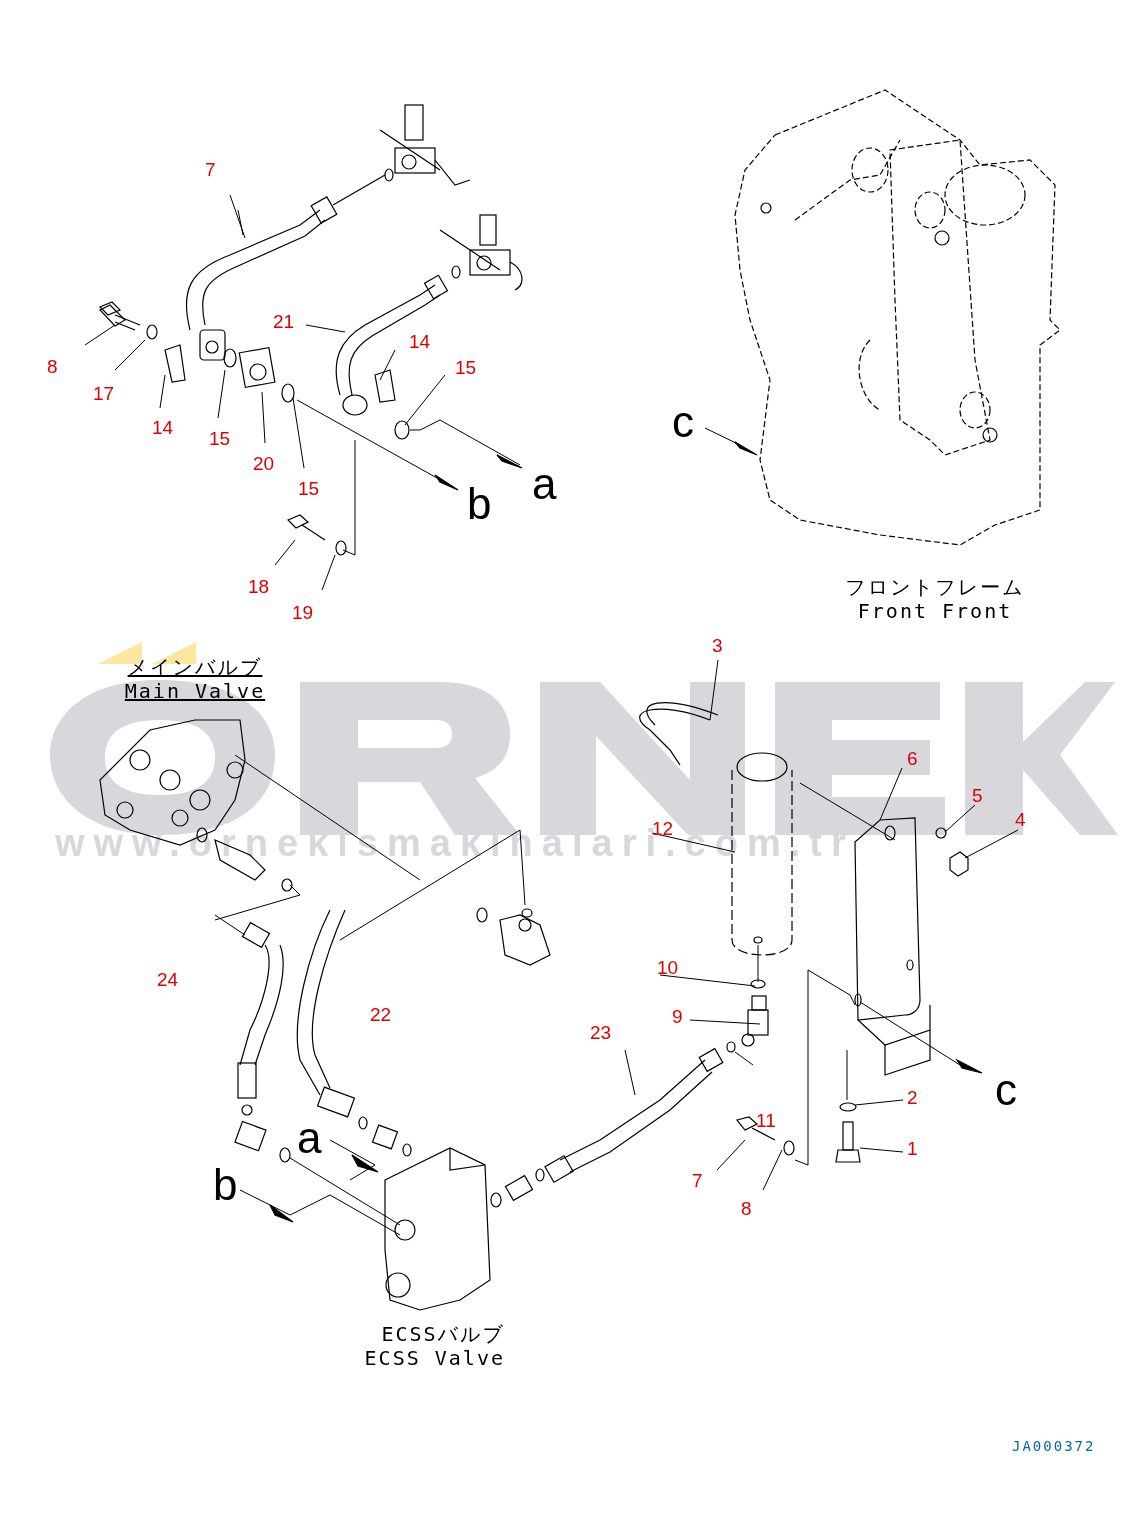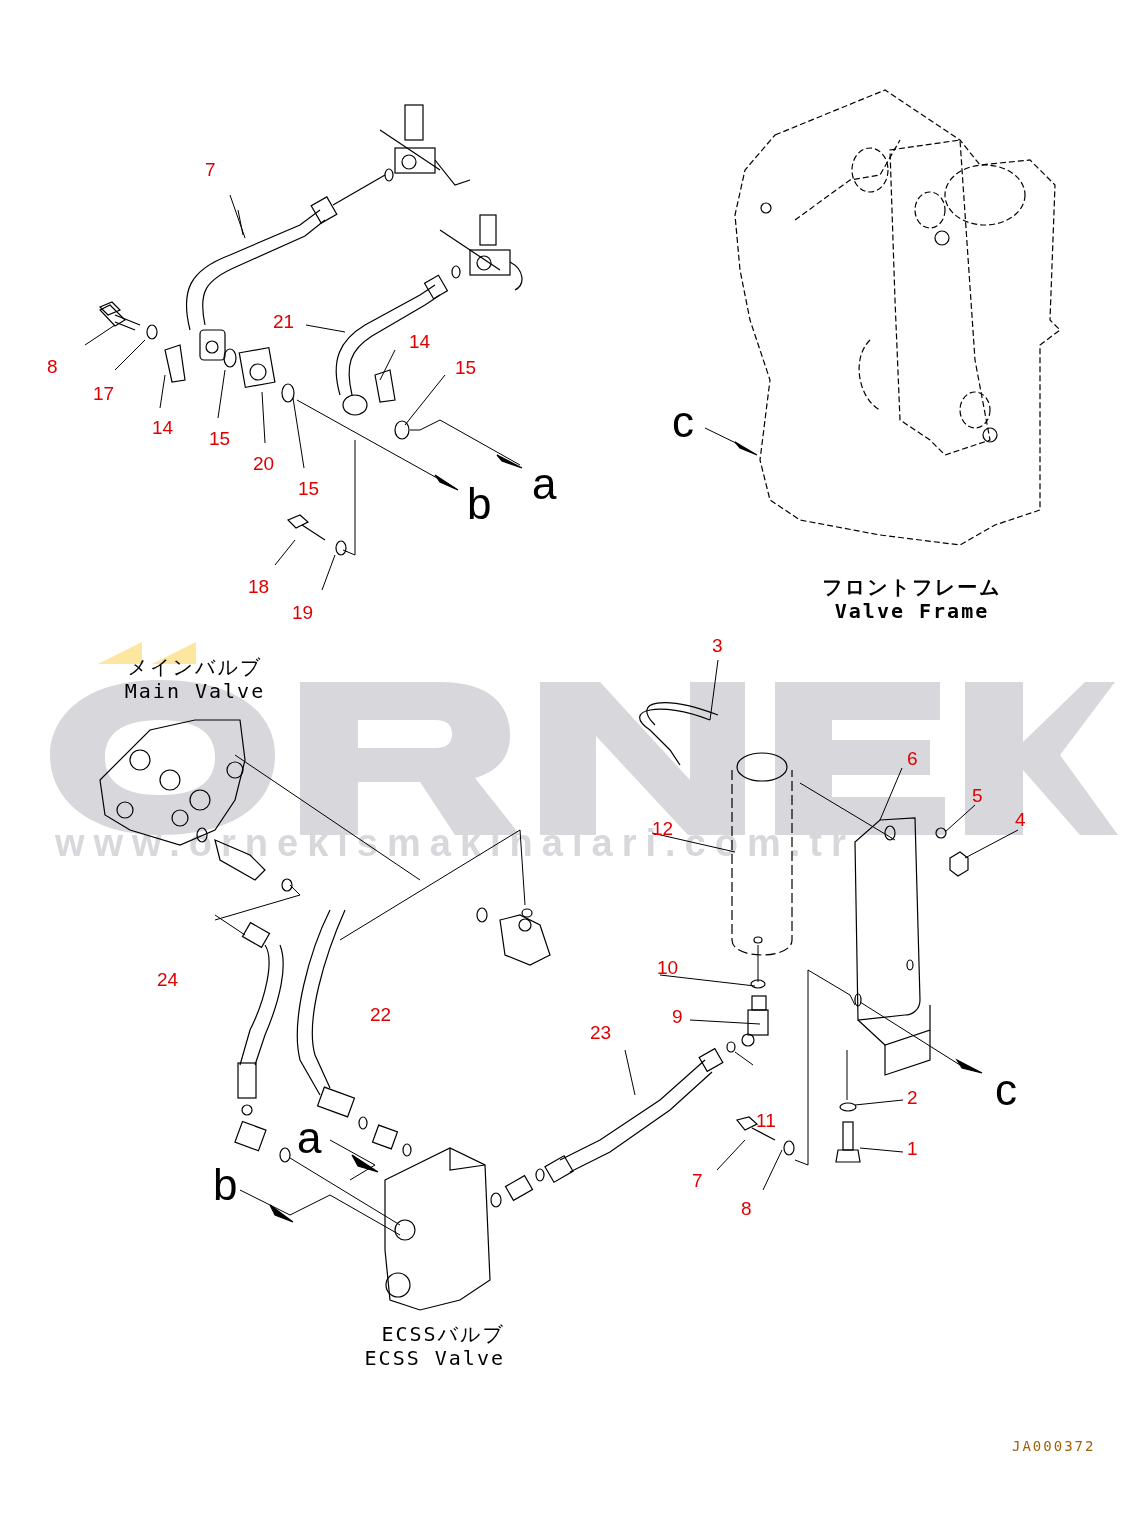--- a/index.html
+++ b/index.html
@@ -4,21 +4,21 @@
 <style>
   html, body { margin:0; padding:0; background:#ffffff; }
   body { width:1148px; height:1534px; position:relative; overflow:hidden; font-family:"DejaVu Sans", sans-serif; }
   .wm-big { position:absolute; left:40px; top:660px; width:1080px; height:180px; }
   .wm-url { position:absolute; left:55px; top:822px; font-family:"Liberation Sans", sans-serif; font-weight:bold; font-size:38px; letter-spacing:9px; color:#d8d7dc; white-space:nowrap; }
   .wm-tri { position:absolute; }
   svg.drawing { position:absolute; left:0; top:0; }
   .callout { position:absolute; color:#e00000; font-family:"Liberation Sans", sans-serif; font-size:19px; line-height:19px; }
   .letter { position:absolute; color:#000; font-family:"Liberation Sans", sans-serif; font-size:44px; line-height:44px; }
   .caption { position:absolute; color:#000; font-family:"DejaVu Sans Mono", monospace; font-size:20px; line-height:24px; text-align:center; letter-spacing:2px; white-space:nowrap; }
-  .code { position:absolute; color:#a16207; font-family:"DejaVu Sans Mono", monospace; font-size:14px; letter-spacing:2px; }
+  .code { position:absolute; color:#0369a1; font-family:"DejaVu Sans Mono", monospace; font-size:14px; letter-spacing:2px; }
 </style>
 </head>
 <body>
 
 <svg class="wm-big" viewBox="0 0 1080 180" width="1080" height="180">
   <g fill="#d8d7dc">
 
     <path d="M120,20 C40,20 10,60 10,95 C10,140 50,175 120,175 C200,175 235,140 235,95 C235,55 200,20 120,20 Z M120,60 C160,60 175,75 175,97 C175,120 160,135 120,135 C80,135 65,120 65,97 C65,75 80,60 120,60 Z"></path>
 
     <path d="M260,22 L400,22 C450,22 470,45 470,75 C470,100 455,112 435,118 L480,175 L415,175 L380,122 L318,122 L318,175 L260,175 Z M318,60 L318,88 L395,88 C408,88 412,82 412,74 C412,66 408,60 395,60 Z"></path>
@@ -252,27 +252,27 @@
     <rect x="843" y="1122" width="10" height="28"></rect>
     <polygon points="838,1150 858,1150 860,1162 836,1162"></polygon>
   </g>
   <g>
     <polygon points="737,1120 749,1117 757,1124 745,1130"></polygon>
     <path d="M752,1128 L775,1140"></path>
   </g>
   <ellipse cx="789" cy="1148" rx="5" ry="7"></ellipse>
 </svg>
 
-<div class="caption" style="left:120px;top:655px;width:150px;">
+<div class="caption" style="left:120px;top:655px;width:150px;text-decoration:underline;">
   <div>メインバルブ</div>
   <div>Main Valve</div>
 </div>
-<div class="caption" style="left:822px;top:575px;width:180px;font-weight:bold;">
+<div class="caption" style="left:845px;top:575px;width:180px;">
   <div>フロントフレーム</div>
-  <div>Valve Frame</div>
+  <div>Front Front</div>
 </div>
 <div class="caption" style="left:355px;top:1322px;width:150px;text-align:right;">
   <div>ECSSバルブ</div>
   <div>ECSS Valve</div>
 </div>
 <div class="code" style="left:1012px;top:1438px;">JA000372</div>
 
 <div class="letter" style="left:532px;top:462px;">a</div>
 <div class="letter" style="left:467px;top:482px;">b</div>
 <div class="letter" style="left:672px;top:400px;">c</div>

